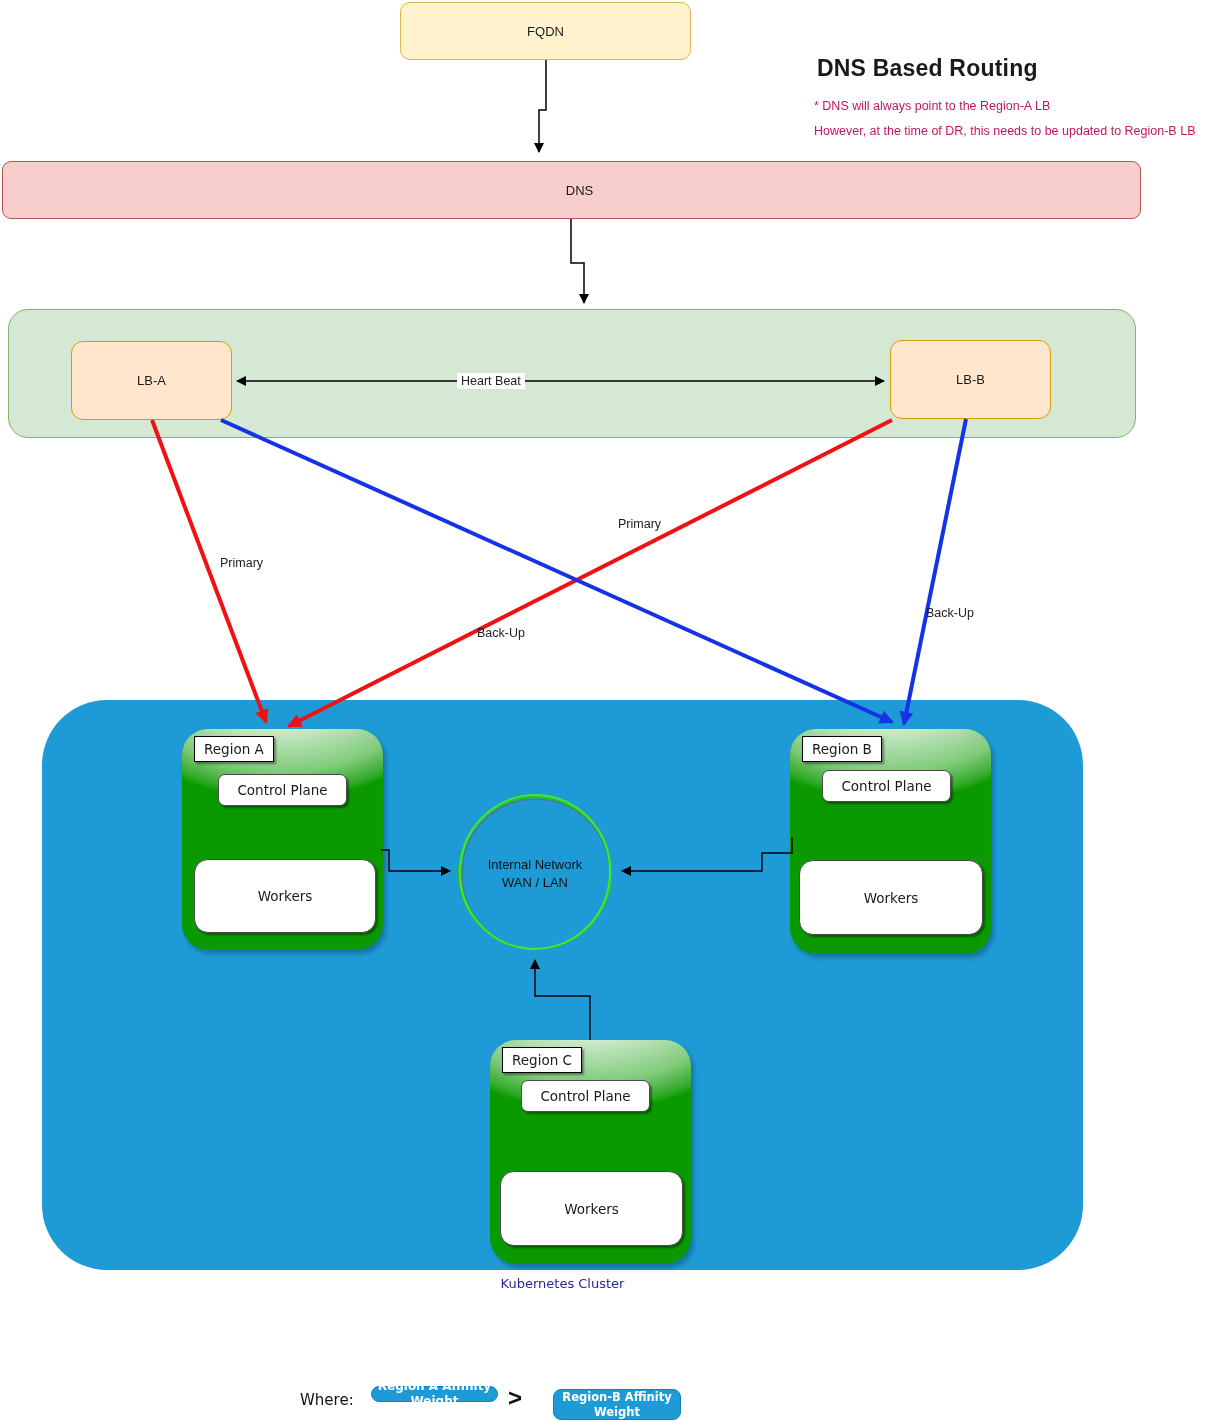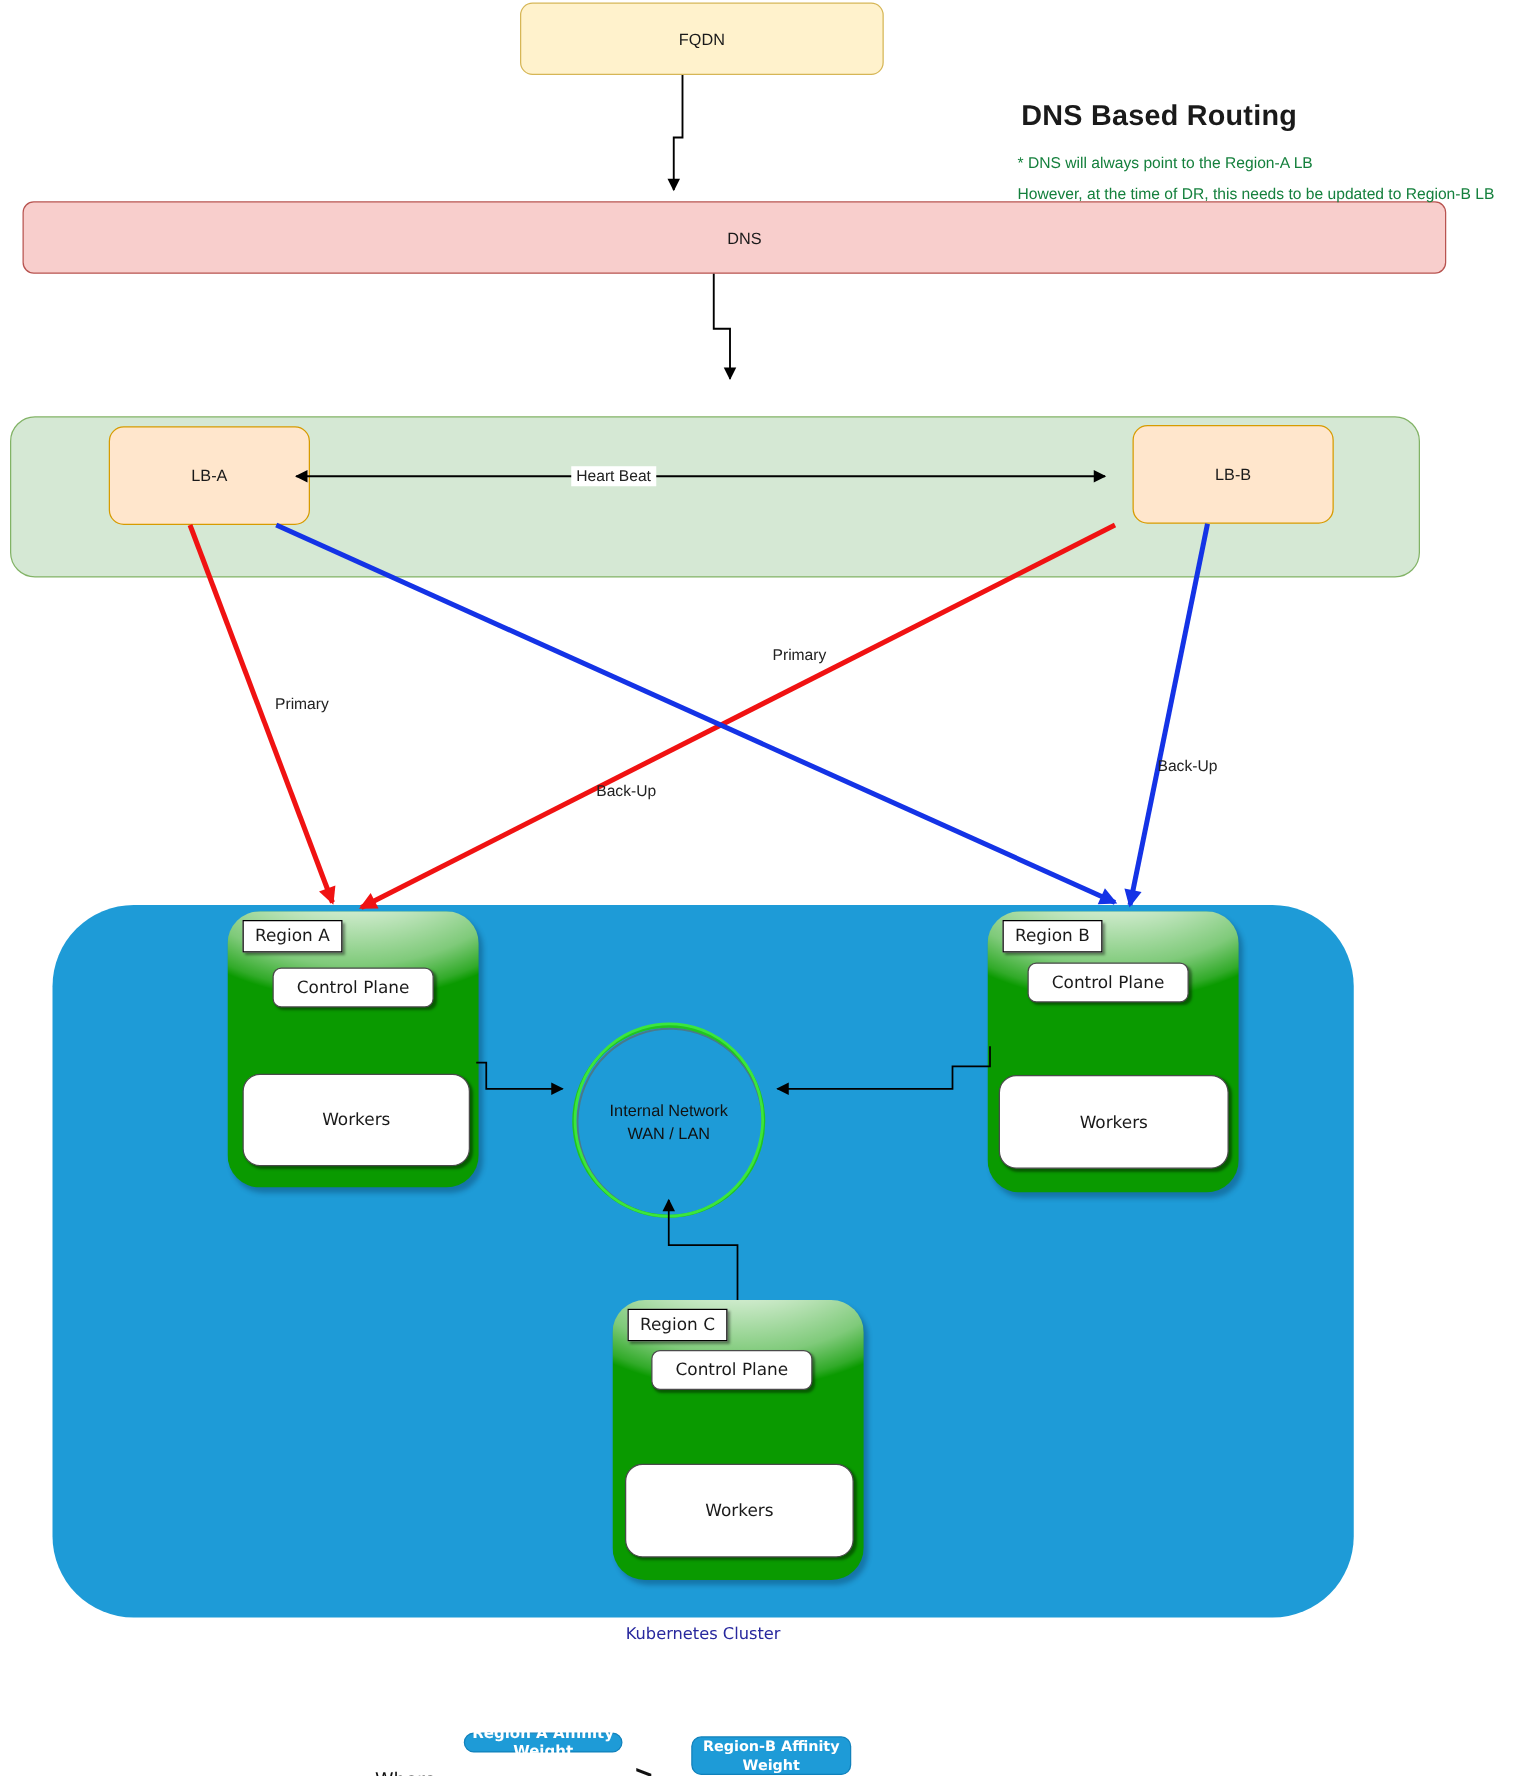--- a/index.html
+++ b/index.html
@@ -1,26 +1,26 @@
 <!DOCTYPE html>
 <html><head>
 <meta charset="utf-8">
 <style>
   html,body{margin:0;padding:0;background:#ffffff;}
   .canvas{position:relative;width:1221px;height:1421px;background:#ffffff;
           font-family:"Liberation Sans",sans-serif;color:#1a1a1a;overflow:hidden;}
-  .abs{position:absolute;box-sizing:border-box;margin-top:24px;}
+  .abs{position:absolute;box-sizing:border-box;}
   .node{position:absolute;box-sizing:border-box;display:flex;align-items:center;justify-content:center;
-        font-size:13px;color:#1a1a1a;margin-left:16px;}
+        font-size:13px;color:#1a1a1a;}
   
   .fqdn{left:400px;top:2px;width:291px;height:58px;background:#FFF2CC;border:1px solid #D6B656;border-radius:10px;}
   .dns{left:2px;top:161px;width:1139px;height:58px;background:#F8CECC;border:1px solid #B85450;border-radius:9px;padding-left:16px;}
   
   .heading{left:817px;top:55px;font-size:23px;font-weight:bold;letter-spacing:.2px;}
-  .note{font-size:12.5px;color:#15803d;}
+  .note{font-size:12.5px;color:#be185d;}
   .note1{left:814px;top:99px;}
   .note2{left:814px;top:124px;}
   
   .lb-layer{left:8px;top:309px;width:1128px;height:129px;background:#D5E8D4;border:1px solid #82B366;border-radius:20px;}
   .lb{width:161px;height:79px;background:#FFE6CC;border:1px solid #D79B00;border-radius:12px;}
   .lb-a{left:71px;top:341px;}
   .lb-b{left:890px;top:340px;}
   .layer-caption{left:8px;top:446px;width:1128px;text-align:center;font-size:12.5px;}
   
   .cluster{left:42px;top:700px;width:1041px;height:570px;background:#1E9BD7;border-radius:65px;}

